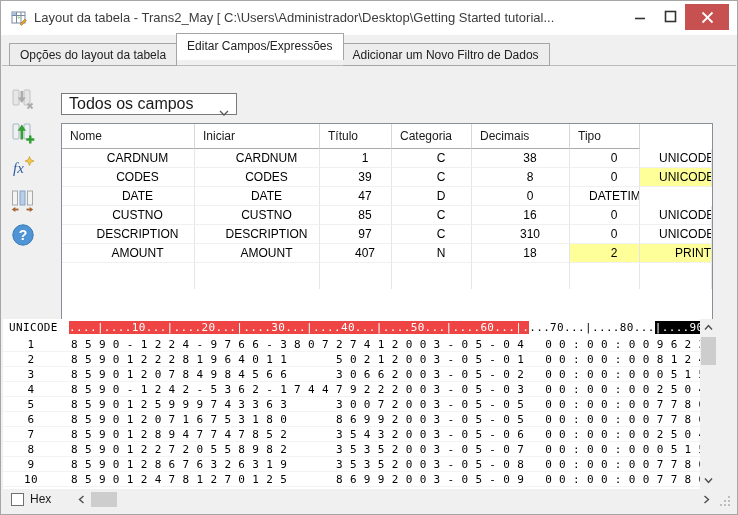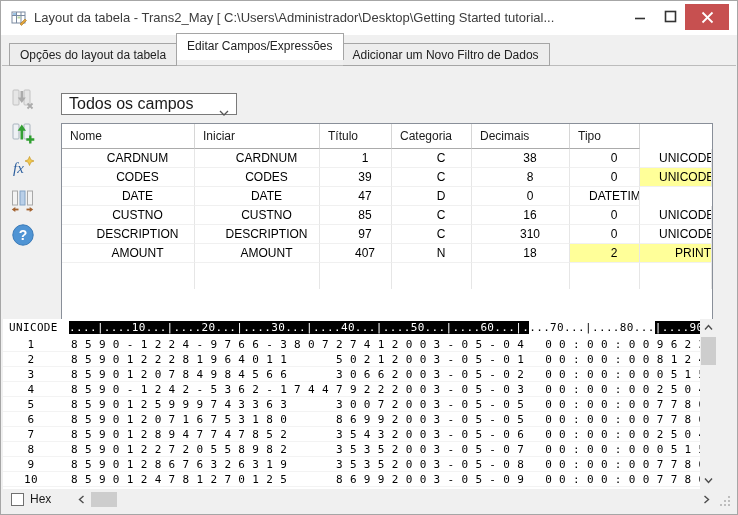--- a/index.html
+++ b/index.html
@@ -268,21 +268,21 @@
       <div class="sb-btn" style="right:0; top:0;">
         <svg width="7" height="9" viewBox="0 0 7 9">
             <path d="M1.5 1 L5.5 4.5 L1.5 8" stroke="#4d4d4d" stroke-width="1.4" fill="none"></path>
           </svg>
       </div>
     </div>
   </div>
 
   <div class="hexpanel">
     <span class="gutter-label">UNICODE</span>
-    <span class="ruler" id="ruler"><span class="inv" style="background: #000000; color: rgb(255, 255, 255);">....|....10...|....20...|....30...|....40...|....50...|....60...|.</span><span class="norm">...70...|....80...</span><span class="inv" style="background: rgb(0, 0, 0); color: rgb(255, 255, 255);">|....90</span></span>
+    <span class="ruler" id="ruler"><span class="inv" style="background: #ef4444; color: rgb(255, 255, 255);">....|....10...|....20...|....30...|....40...|....50...|....60...|.</span><span class="norm">...70...|....80...</span><span class="inv" style="background: rgb(0, 0, 0); color: rgb(255, 255, 255);">|....90</span></span>
     <div class="hexrows" id="hexrows">
         <div class="hexrow">
           <span class="rownum">1</span>
           <span class="rowtext">8 5 9 0 - 1 2 2 4 - 9 7 6 6 - 3 8 0 7 2 7 4 1 2 0 0 3 - 0 5 - 0 4   0 0 : 0 0 : 0 0 9 6 2 3</span>
         </div>
         <div class="hexrow">
           <span class="rownum">2</span>
           <span class="rowtext">8 5 9 0 1 2 2 2 8 1 9 6 4 0 1 1       5 0 2 1 2 0 0 3 - 0 5 - 0 1   0 0 : 0 0 : 0 0 8 1 2 4</span>
         </div>
         <div class="hexrow">

